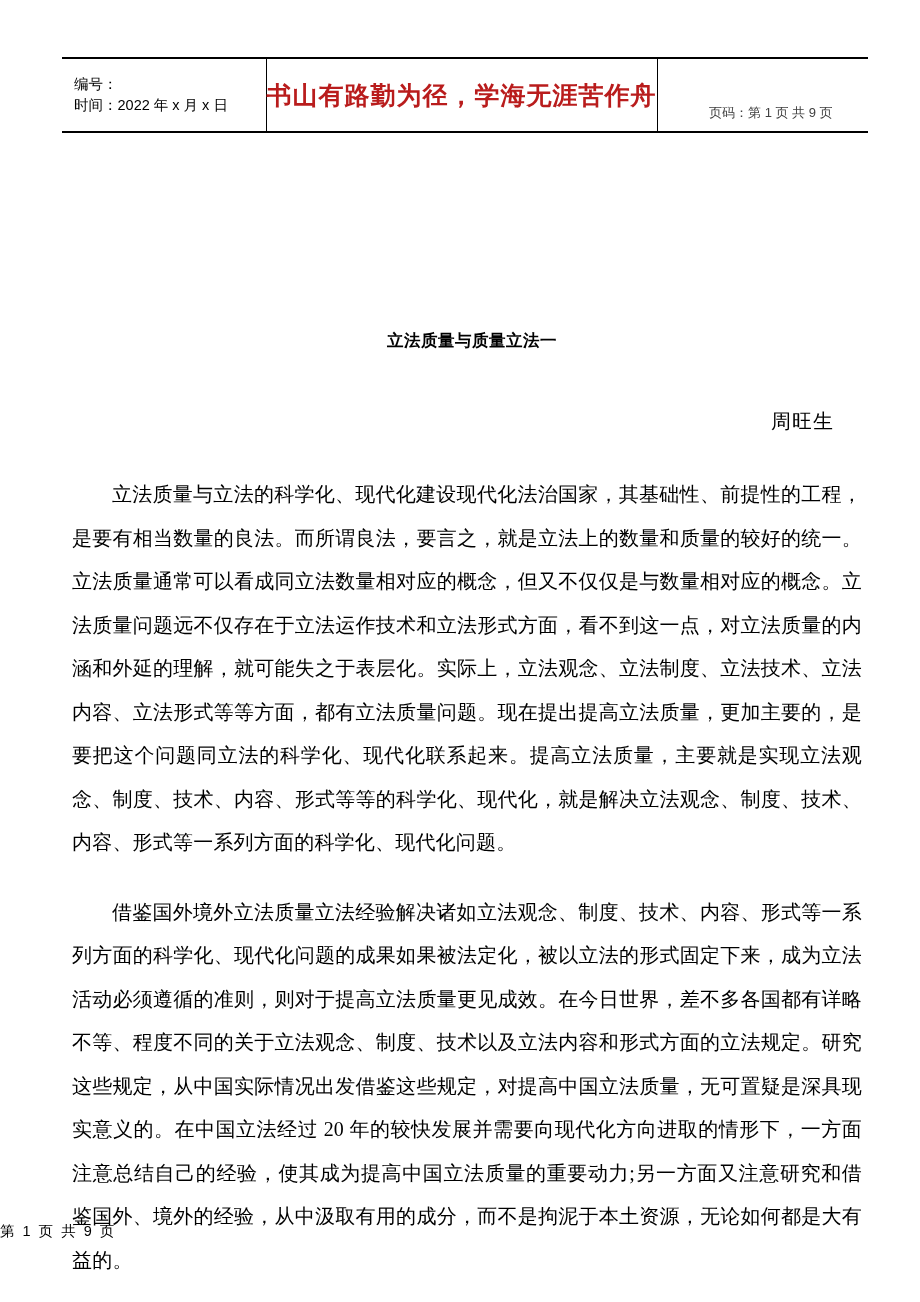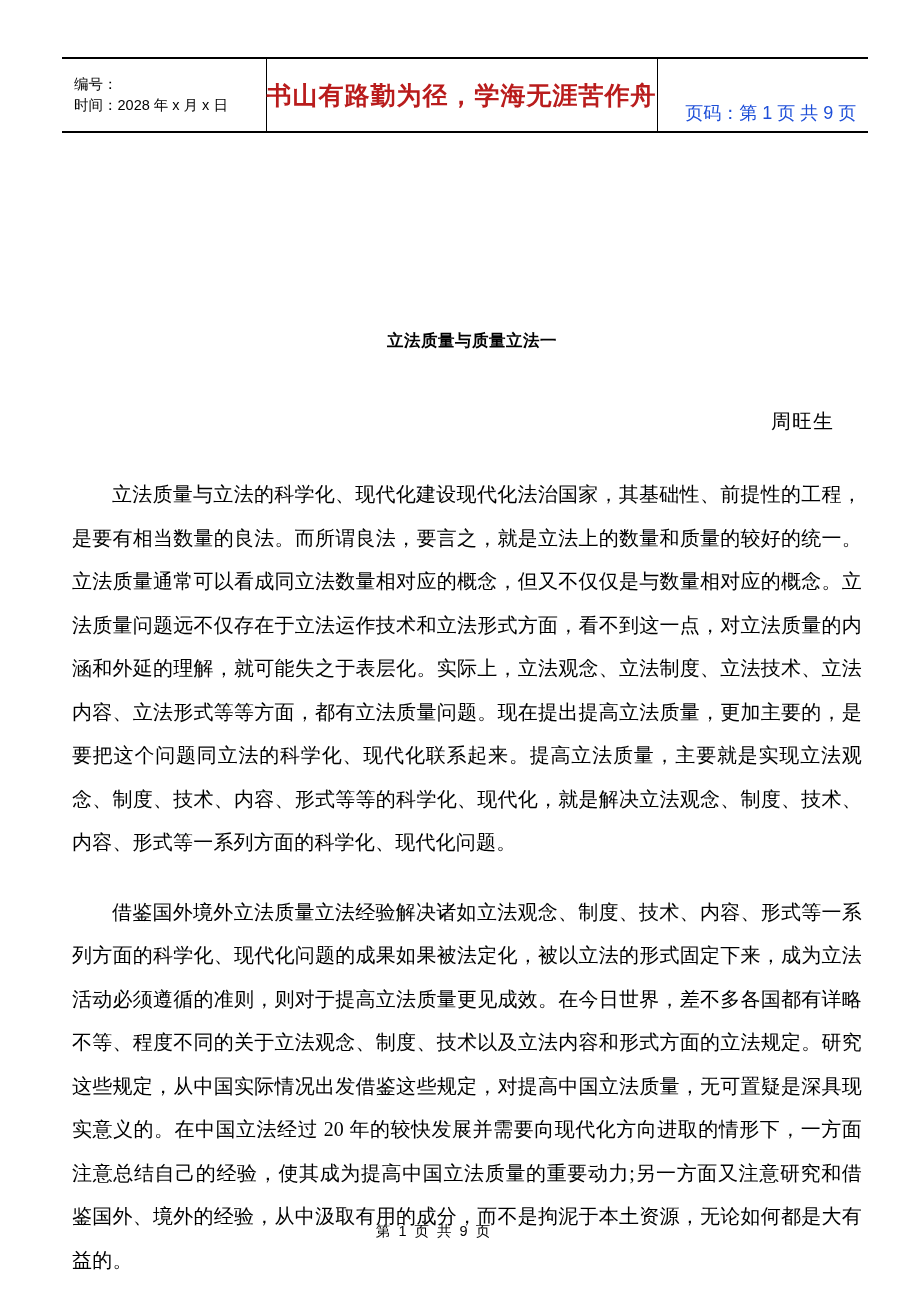--- a/index.html
+++ b/index.html
@@ -75,23 +75,23 @@
   .hdr-slogan {
     font-family: "Liberation Serif", "DejaVu Serif", serif;
     font-weight: bold;
     font-size: 25px;
     letter-spacing: 1px;
     color: #b91c1c;
     white-space: nowrap;
   }
   .hdr-pages {
     font-family: "Liberation Sans", "DejaVu Sans", sans-serif;
-    font-size: 18px;
+    font-size: 13px;
     white-space: nowrap;
-    color: #1d4ed8;
+    color: #404040;
     margin-top: 36px;
   }
 
   
   .content {
     position: absolute;
     left: 72px;
     top: 330px;
     width: 790px;
   }
@@ -123,38 +123,38 @@
     letter-spacing: 0.2px;
   }
   p.para:last-of-type { margin-bottom: 0; }
 
   
   .footer {
     position: absolute;
     left: 0;
     top: 1222px;
     width: 868px;
-    text-align: center;
+    text-align: left;
     font-family: "Liberation Sans", "DejaVu Sans", sans-serif;
     font-size: 14.5px;
     letter-spacing: 2px;
     color: #000;
   }
 </style>
 </head>
 <body>
 
 <div class="page">
 
   <div class="header-band">
     <div class="header-row">
 
       <div class="hdr-cell hdr-left">
         <div class="hdr-line">编号：</div>
-        <div class="hdr-line">时间：2028 年 x 月 x 日</div>
+        <div class="hdr-line">时间：2022 年 x 月 x 日</div>
       </div>
 
       <div class="hdr-cell hdr-mid">
         <div class="hdr-slogan">书山有路勤为径，学海无涯苦作舟</div>
       </div>
 
       <div class="hdr-cell hdr-right">
         <div class="hdr-pages">页码：第 1 页 共 9 页</div>
       </div>
 

